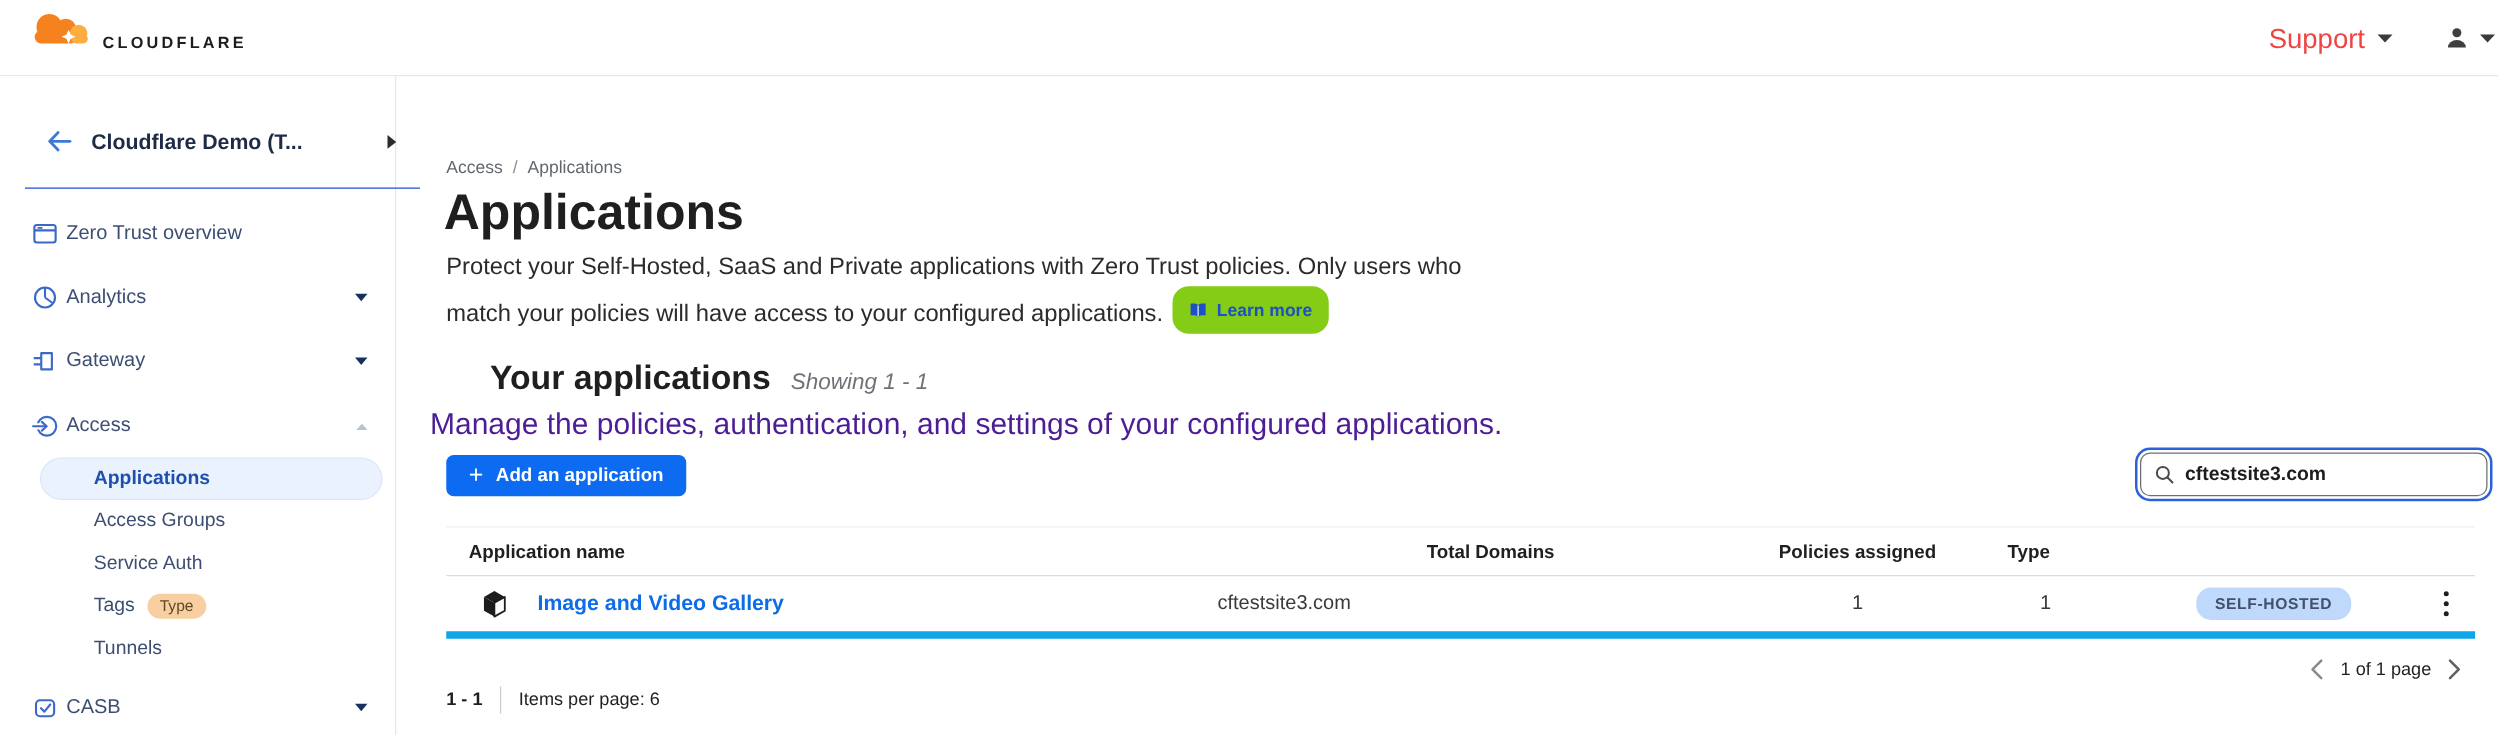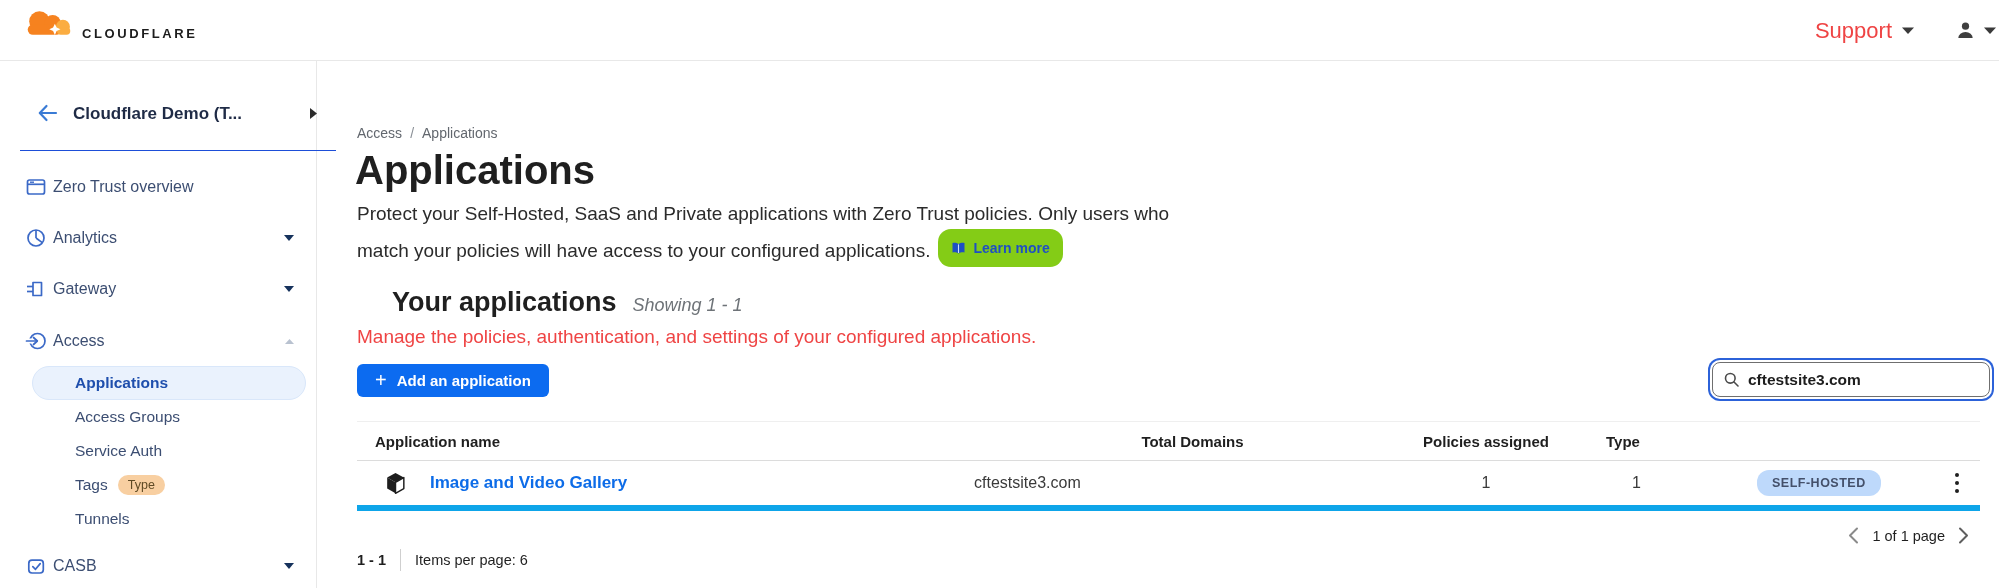--- a/index.html
+++ b/index.html
@@ -33,21 +33,21 @@
   
   .main { position:absolute; top:61px; left:318px; width:1681px; height:527px; }
   .crumbs { position:absolute; left:39px; top:64px; font-size:14px; color:#62676e; display:flex; gap:8px; }
   .crumbs .sep { color:#8a8f96; }
   .page-title { position:absolute; left:37px; top:87px; font-size:40px; font-weight:600; color:#1f1f1f; }
   .page-desc { position:absolute; left:39px; top:138px; font-size:19px; line-height:30px; color:#2b2b2b; width:940px; }
   .learn-more { display:inline-flex; align-items:center; gap:7px; background:#84cc16; color:#1e4fc4; font-size:14px; font-weight:bold; border-radius:13px; padding:4px 13px; margin-left:8px; vertical-align:2px; cursor:pointer; }
   .h2-row { position:absolute; left:38px; top:226px; display:flex; align-items:baseline; gap:16px;margin-left:36px; }
   .h2 { font-size:27px; font-weight:bold; color:#1f1f1f; }
   .showing { font-size:18px; font-style:italic; color:#6e7378; }
-  .sub-desc { position:absolute; left:39px; top:265px; font-size:19px; color:#ef4444; }
+  .sub-desc { position:absolute; left:26px; top:265px; font-size:24px; color:#4c1d95; }
   .add-btn { position:absolute; left:39px; top:303px; height:33px; background:#0c6bf0; border:none; border-radius:6px; color:#fff; font-family:"Liberation Sans",sans-serif; font-size:15px; font-weight:bold; display:flex; align-items:center; gap:10px; padding:0 18px; cursor:pointer; }
   .add-btn .plus { font-size:20px; font-weight:normal; line-height:1; margin-top:-2px; }
   .search-wrap { position:absolute; left:1394px; top:301px; width:278px; height:35px; background:#fff; border:1px solid #6f6f6f; border-radius:8px; box-shadow:0 0 0 2px #fff, 0 0 0 4px #2c62d9; display:flex; align-items:center; padding:0 10px; }
   .search-wrap input { border:none; outline:none; width:100%; font-family:"Liberation Sans",sans-serif; font-size:15.5px; font-weight:bold; color:#1d1d1d; margin-left:8px; background:transparent; }
   
   .apps-table { position:absolute; left:39px; top:360px; width:1623px; border-top:1px solid #efefef; }
   .t-head, .t-row { display:grid; grid-template-columns:617px 437px 150px 151px 1fr; align-items:center; }
   .t-head { height:39px; border-bottom:1px solid #dcdcdc; font-size:15px; font-weight:bold; color:#1f1f1f; }
   .t-head .c-name { padding-left:18px; }
   .c-num { text-align:center; }

